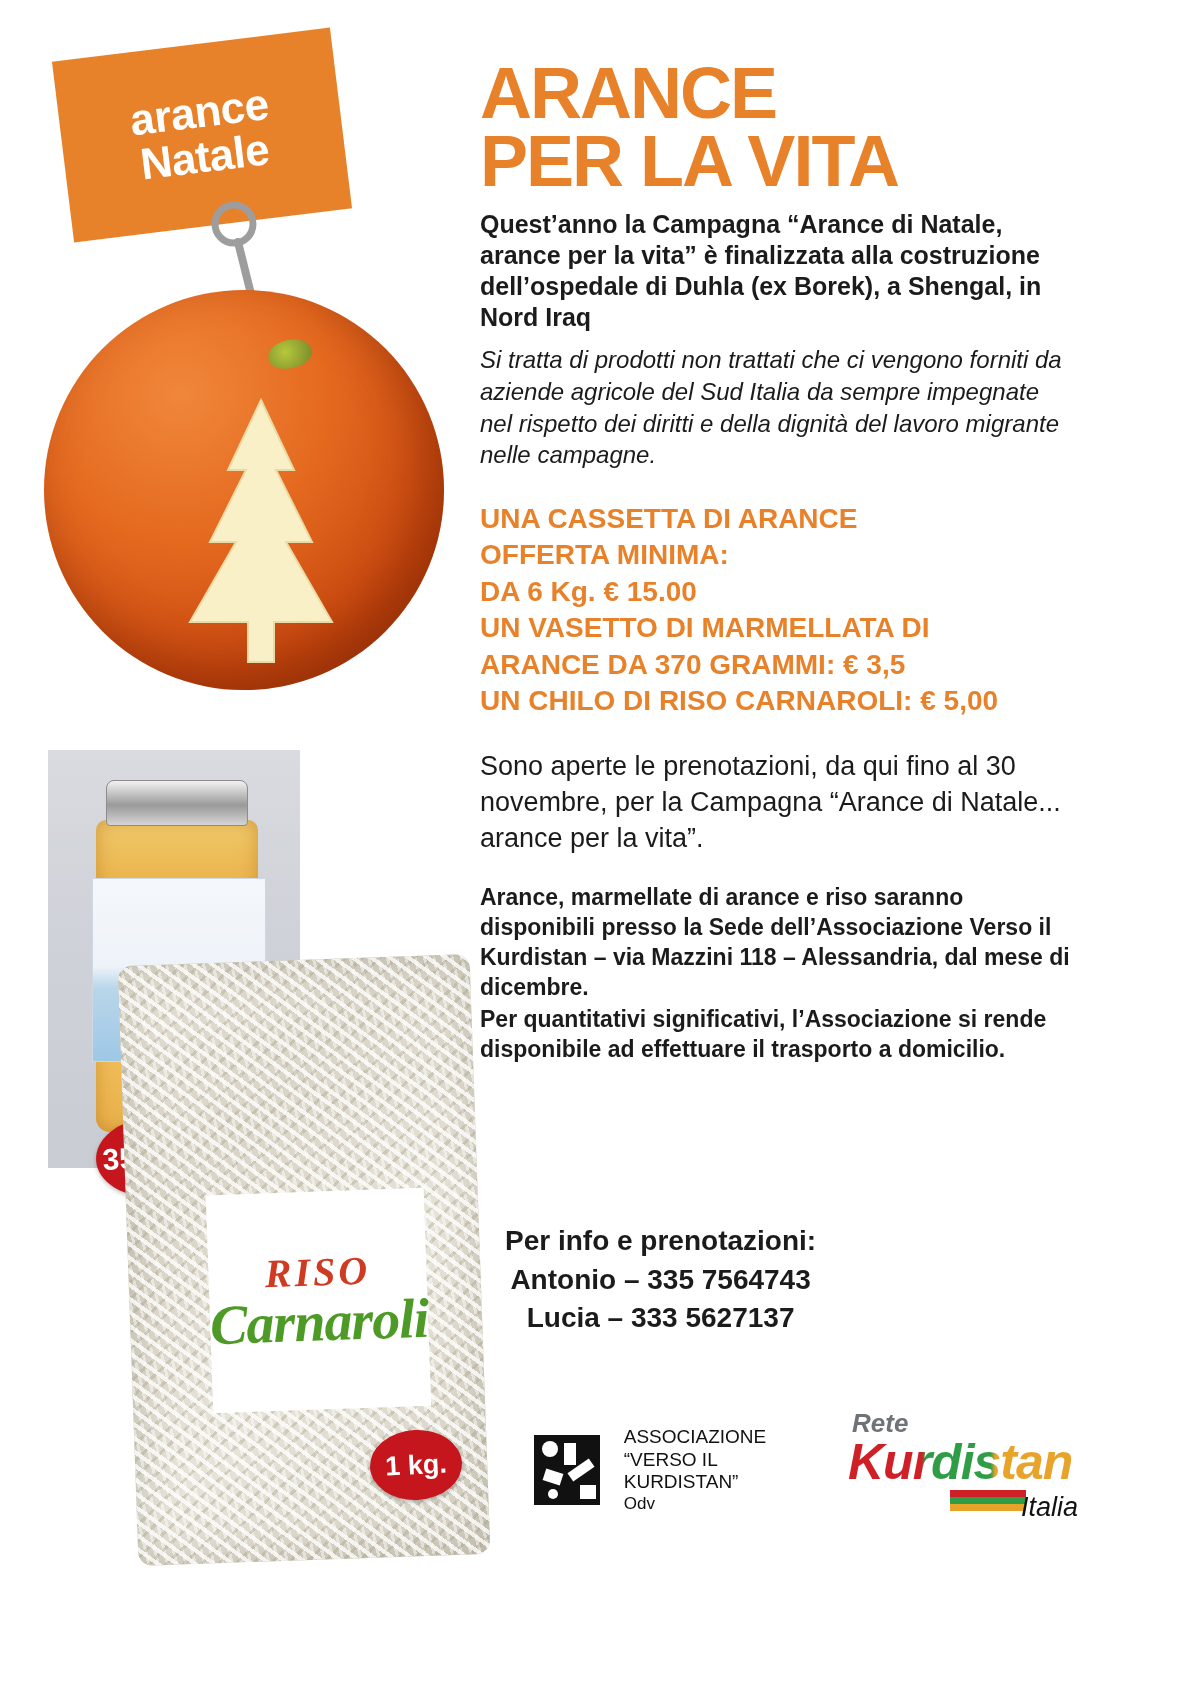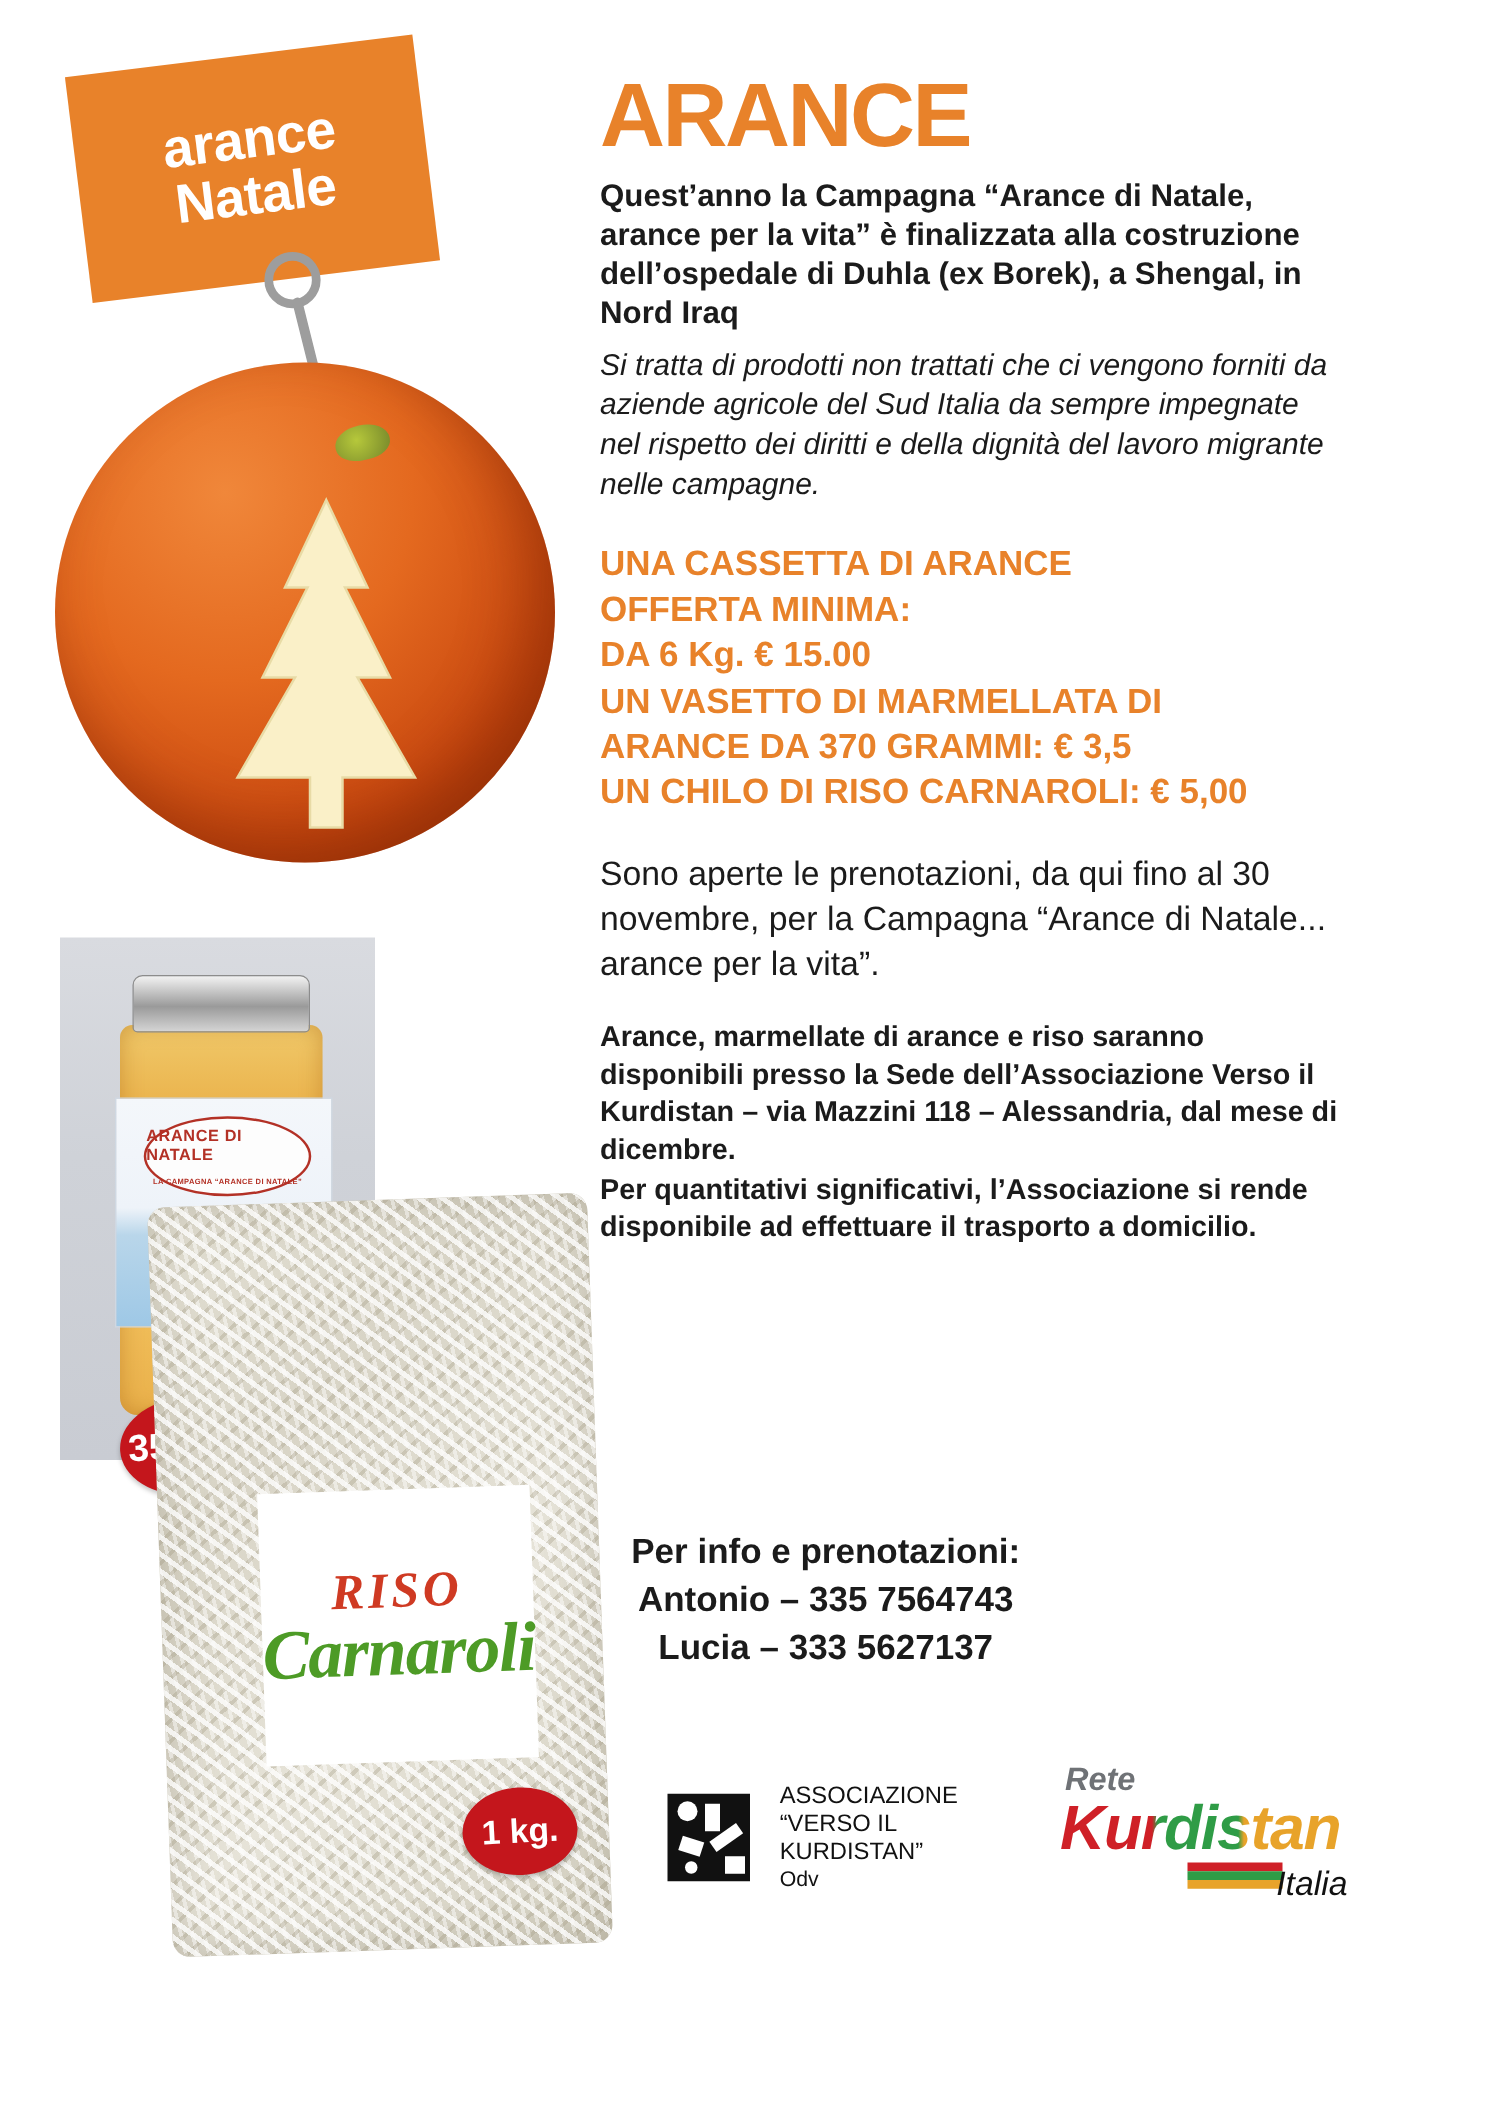--- a/index.html
+++ b/index.html
@@ -428,24 +428,20 @@
     <div class="orange-stem"></div>
     <svg class="tree" viewBox="0 0 190 270">
       <path d="M95 4 L128 74 L110 74 L146 146 L120 146 L166 226 L108 226 L108 266 L82 266 L82 226 L24 226 L70 146 L44 146 L80 74 L62 74 Z" fill="#faf0c8" stroke="#e8dba6" stroke-width="2"></path>
     </svg>
   </div>
 
   <div class="jar-photo">
     <div class="jar-body"></div>
     <div class="jar-lid"></div>
     <div class="jar-label">
-      <div class="jar-oval">
-        <span class="jar-oval-top">ARANCE DI NATALE</span>
-        <span class="jar-oval-sub">LA CAMPAGNA “ARANCE DI NATALE”</span>
-      </div>
       <div class="jar-label-title">
         Marmellata di<br>Arance
       </div>
     </div>
   </div>
 
   <div class="badge badge-350">
     <span>350 gr.</span>
   </div>
 
@@ -458,20 +454,21 @@
   </div>
 
   <div class="badge badge-1kg">
     <span>1 kg.</span>
   </div>
 
   <div class="right">
 
     <h1 class="headline">
       <span class="l1">ARANCE</span>
+      <span class="l2">PER LA VITA</span>
     </h1>
 
     <p class="lead">Quest’anno la Campagna “Arance di Natale, arance per la vita” è finalizzata alla costruzione dell’ospedale di Duhla (ex Borek), a Shengal, in Nord Iraq</p>
 
     <p class="italic-block">Si tratta di prodotti non trattati che ci vengono forniti da aziende agricole del Sud Italia da sempre impegnate nel rispetto dei diritti e della dignità del lavoro migrante nelle campagne.</p>
 
     <div class="offer">
       <span class="row">UNA CASSETTA DI ARANCE</span>
       <span class="row">OFFERTA MINIMA:</span>
       <span class="row">DA 6 Kg. € 15.00</span>

